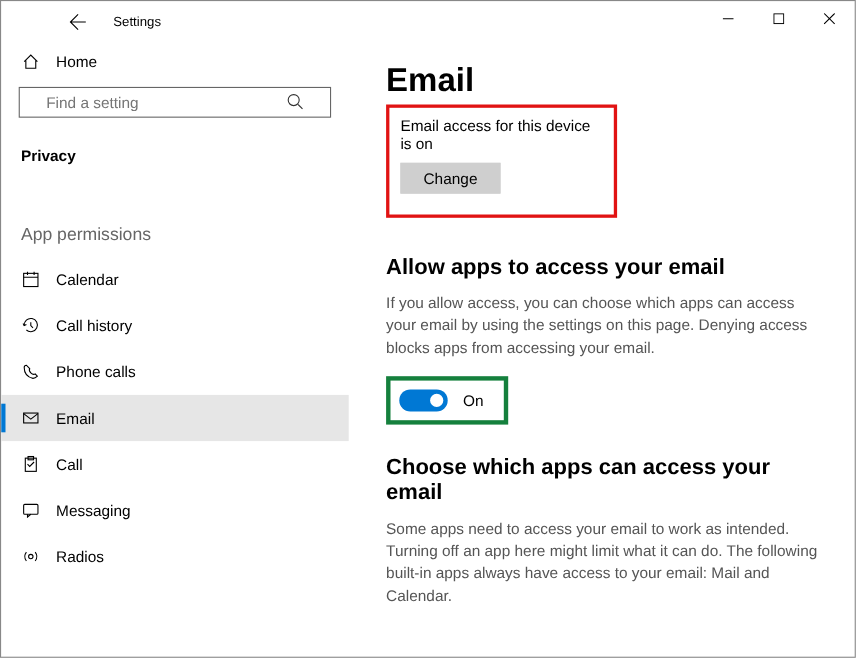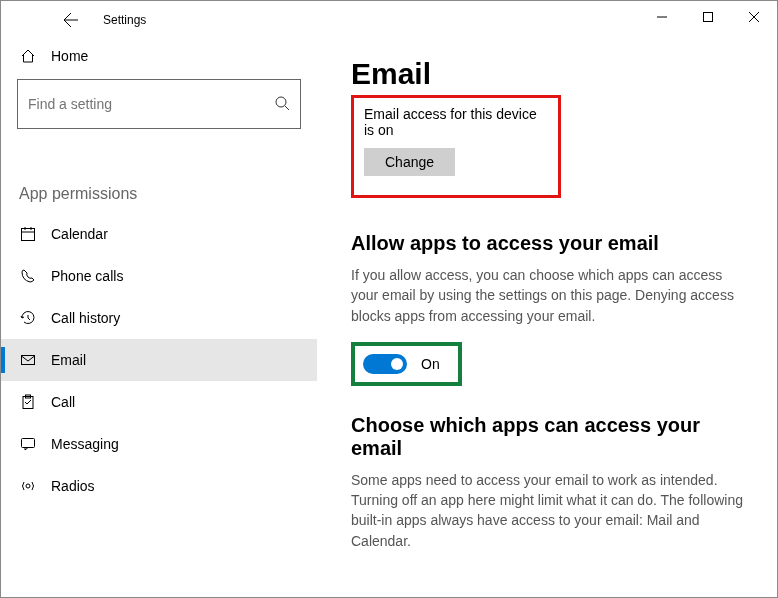--- a/index.html
+++ b/index.html
@@ -56,24 +56,24 @@
     .home-row {
       display: flex;
       align-items: center;
       padding: 8px 16px 10px 18px;
       gap: 14px;
       cursor: pointer;
     }
     .search-box {
       margin: 4px 16px 8px 16px;
       border: 1px solid #666;
-      height: 50px;
-      display: flex;
-      align-items: center;
-      padding: 0 10px;
+      height: 28px;
+      display: flex;
+      align-items: center;
+      padding: 0 24px;
       justify-content: space-between;
     }
     .search-input {
       border: none;
       outline: none;
       font-size: 14px;
       flex: 1;
       background: transparent;
     }
     .section-label {
@@ -211,47 +211,48 @@
     </div>
     <div class="search-box">
       <input class="search-input" placeholder="Find a setting" style="">
       <span>
         <svg width="16" height="16" viewBox="0 0 16 16">
             <circle cx="7" cy="7" r="5" stroke="#333" stroke-width="1" fill="none"></circle>
             <path d="M11 11 L15 15" stroke="#333" stroke-width="1"></path>
           </svg>
       </span>
     </div>
+    <div class="section-label">Privacy</div>
     <div class="category-label">App permissions</div>
 
     <div class="nav-item">
       <span class="nav-icon">
           <svg width="16" height="16" viewBox="0 0 16 16">
             <rect x="1.5" y="2.5" width="13" height="12" stroke="#000" fill="none"></rect>
             <path d="M1.5 6 H14.5 M5 1 V4 M11 1 V4" stroke="#000"></path>
           </svg>
         </span>
       <span>Calendar</span>
     </div>
     <div class="nav-item">
       <span class="nav-icon">
           <svg width="16" height="16" viewBox="0 0 16 16">
-            <path d="M4 2 Q2 2 2 4 Q2 12 10 14 Q12 14 14 12 L12 10 Q10 11 8 9 Q6 7 7 5 Z" stroke="#000" fill="none"></path>
-          </svg>
-        </span>
-      <span>Phone calls</span>
-    </div>
-    <div class="nav-item">
-      <span class="nav-icon">
-          <svg width="16" height="16" viewBox="0 0 16 16">
             <path d="M2 8 A6 6 0 1 1 4 12" stroke="#000" fill="none"></path>
             <path d="M8 5 V8 L10 10 M1 6 L2 8 L4 7" stroke="#000" fill="none"></path>
           </svg>
         </span>
       <span>Call history</span>
+    </div>
+    <div class="nav-item">
+      <span class="nav-icon">
+          <svg width="16" height="16" viewBox="0 0 16 16">
+            <path d="M4 2 Q2 2 2 4 Q2 12 10 14 Q12 14 14 12 L12 10 Q10 11 8 9 Q6 7 7 5 Z" stroke="#000" fill="none"></path>
+          </svg>
+        </span>
+      <span>Phone calls</span>
     </div>
     <div class="nav-item active">
       <span class="nav-icon">
           <svg width="16" height="16" viewBox="0 0 16 16">
             <rect x="1.5" y="3.5" width="13" height="9" stroke="#000" fill="none"></rect>
             <path d="M1.5 4 L8 9 L14.5 4" stroke="#000" fill="none"></path>
           </svg>
         </span>
       <span>Email</span>
     </div>

